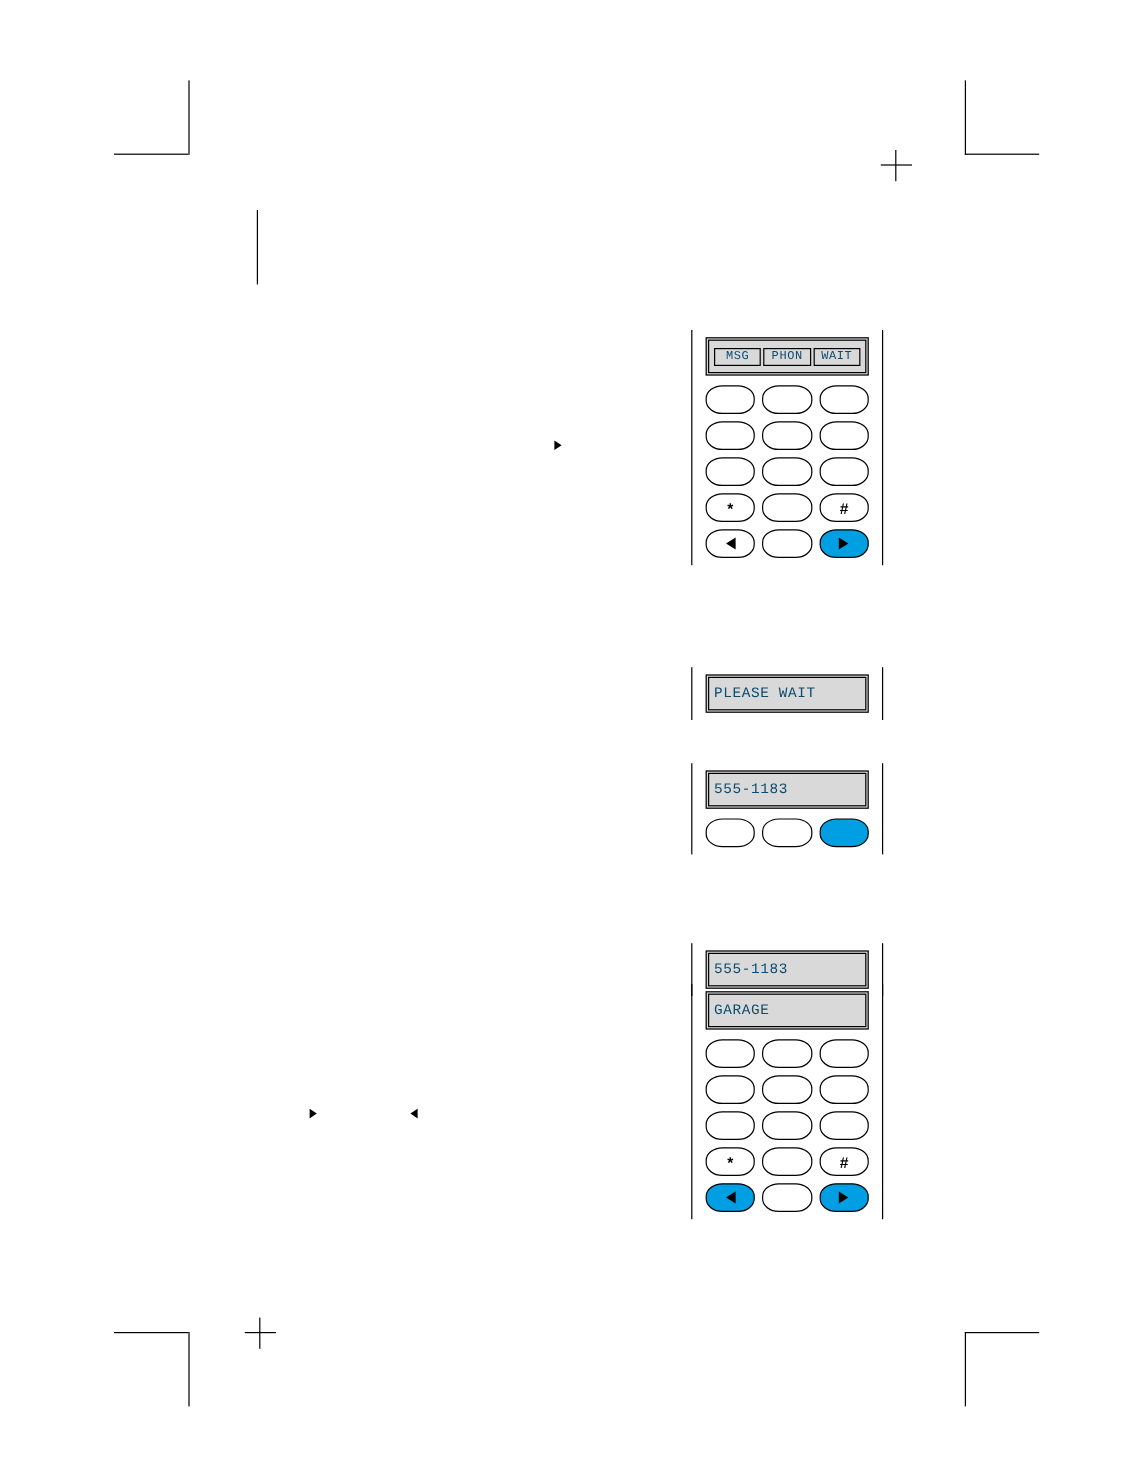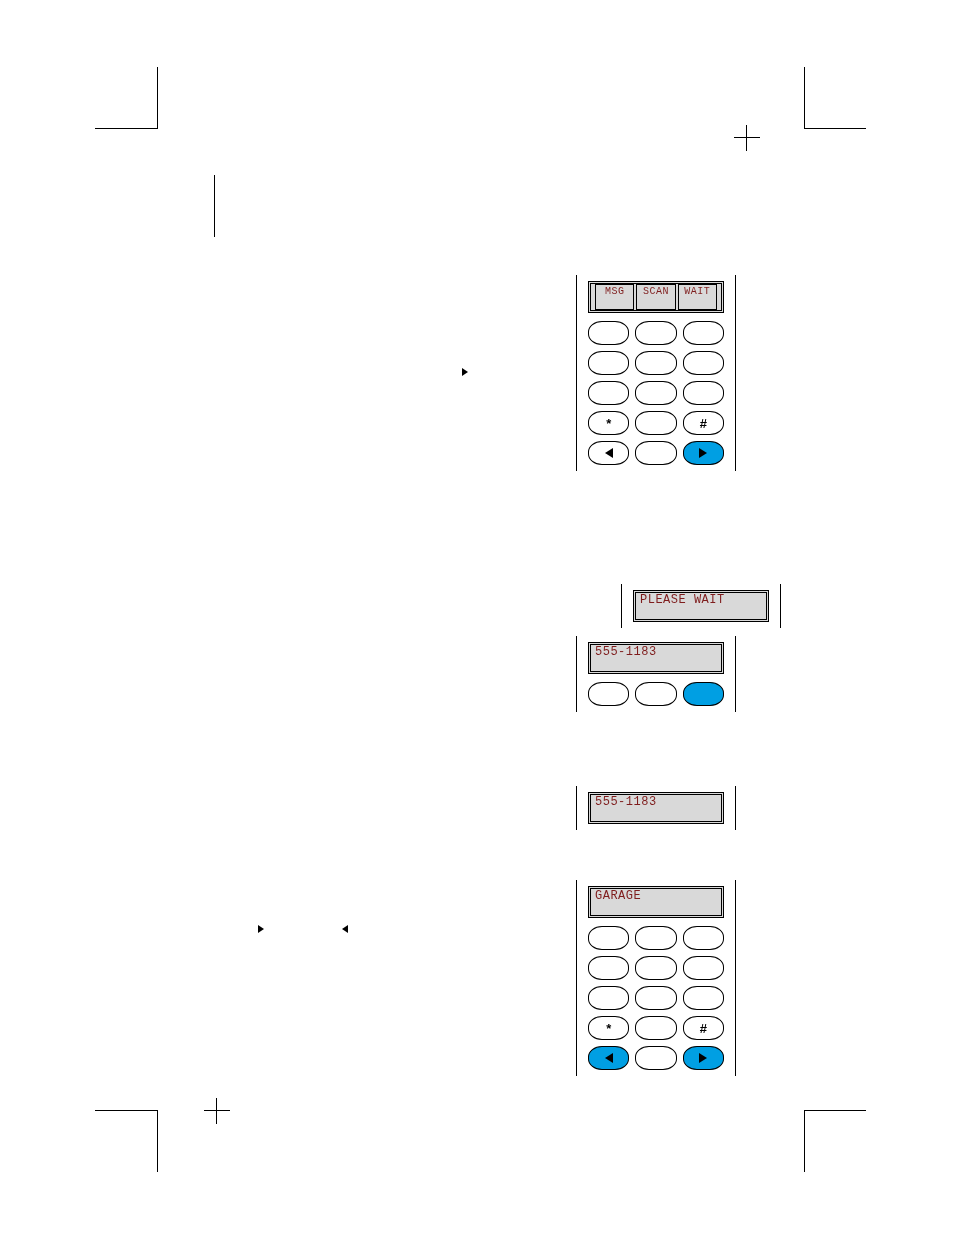--- a/index.html
+++ b/index.html
@@ -6,21 +6,21 @@
   .page{position:relative;width:954px;height:1235px;}
   .crop{position:absolute;background:#000;}
   .crop.h{height:1px;}
   .crop.v{width:1px;}
   .cross{position:absolute;}
   .cross::before,.cross::after{content:"";position:absolute;background:#000;}
   .cross::before{left:0;top:12px;width:26px;height:1px;}
   .cross::after{left:12px;top:0;width:1px;height:26px;}
 
   .panel{position:absolute;left:576px;width:160px;border-left:1px solid #000;border-right:1px solid #000;padding:0 11px;box-sizing:border-box;}
-  .lcd{border:3px double #000;background:#d9d9d9;height:32px;display:flex;padding:0 4px;margin:6px 0;font-family:"Courier New",monospace;font-size:12px;letter-spacing:.5px;color:#7f1d1d;box-sizing:border-box;}
+  .lcd{border:3px double #000;background:#d9d9d9;height:32px;display:flex;align-items:center;padding:0 4px;margin:6px 0;font-family:"Courier New",monospace;font-size:12px;letter-spacing:.5px;color:#0c4a6e;box-sizing:border-box;}
   .lcd .tabs{display:flex;width:100%;gap:2px;}
   .lcd .tab{flex:1;border:1px solid #000;text-align:center;font-size:10px;padding:1px 0;background:#d9d9d9;}
   .keypad{display:grid;grid-template-columns:repeat(3,1fr);gap:6px 6px;margin:8px 0 6px 0;}
   .key{height:22px;border:1.5px solid #000;border-radius:14px/11px;background:#fff;display:flex;align-items:center;justify-content:center;font-size:11px;}
   .key.blue{background:#009fe3;}
   .key.sym{font-size:13px;font-weight:bold;}
   .arrow-left::before{content:"";display:block;border-top:5px solid transparent;border-bottom:5px solid transparent;border-right:8px solid #000;}
   .arrow-right::before{content:"";display:block;border-top:5px solid transparent;border-bottom:5px solid transparent;border-left:8px solid #000;}
   .row3{display:grid;grid-template-columns:repeat(3,1fr);gap:6px;margin:8px 0 6px 0;}
   .tri{display:inline-block;border-top:5px solid transparent;border-bottom:5px solid transparent;}
@@ -49,21 +49,21 @@
   <div class="crop v" style="left:804px;top:1110px;height:62px;"></div>
 
   <span class="freetri" style="left:462px;top:362px;"><span class="tri r" style="border-left-width:6px;border-top-width:4px;border-bottom-width:4px;"></span></span>
   <span class="freetri" style="left:258px;top:919px;"><span class="tri r" style="border-left-width:6px;border-top-width:4px;border-bottom-width:4px;"></span></span>
   <span class="freetri" style="left:342px;top:919px;"><span class="tri l" style="border-right-width:6px;border-top-width:4px;border-bottom-width:4px;"></span></span>
 
   <div class="panel" style="top:275px;">
     <div class="lcd">
       <div class="tabs">
         <div class="tab">MSG</div>
-        <div class="tab">SCAN</div>
+        <div class="tab">PHON</div>
         <div class="tab">WAIT</div>
       </div>
     </div>
     <div class="keypad">
       <div class="key"></div>
       <div class="key"></div>
       <div class="key"></div>
       <div class="key"></div>
       <div class="key"></div>
       <div class="key"></div>
@@ -72,42 +72,42 @@
       <div class="key"></div>
       <div class="key sym">*</div>
       <div class="key"></div>
       <div class="key sym">#</div>
       <div class="key arrow-left"></div>
       <div class="key"></div>
       <div class="key blue arrow-right"></div>
     </div>
   </div>
 
-  <div class="panel" style="top:584px;margin-left:45px;">
+  <div class="panel" style="top:556px;">
     <div class="lcd">
       <span>PLEASE WAIT</span>
     </div>
   </div>
   <div class="panel" style="top:636px;">
     <div class="lcd">
       <span>555-1183</span>
     </div>
     <div class="row3">
       <div class="key"></div>
       <div class="key"></div>
       <div class="key blue"></div>
     </div>
   </div>
 
   <div class="panel" style="top:786px;">
     <div class="lcd">
       <span>555-1183</span>
     </div>
   </div>
-  <div class="panel" style="top:880px;">
+  <div class="panel" style="top:820px;">
     <div class="lcd">
       <span>GARAGE</span>
     </div>
     <div class="keypad">
       <div class="key"></div>
       <div class="key"></div>
       <div class="key"></div>
       <div class="key"></div>
       <div class="key"></div>
       <div class="key"></div>

